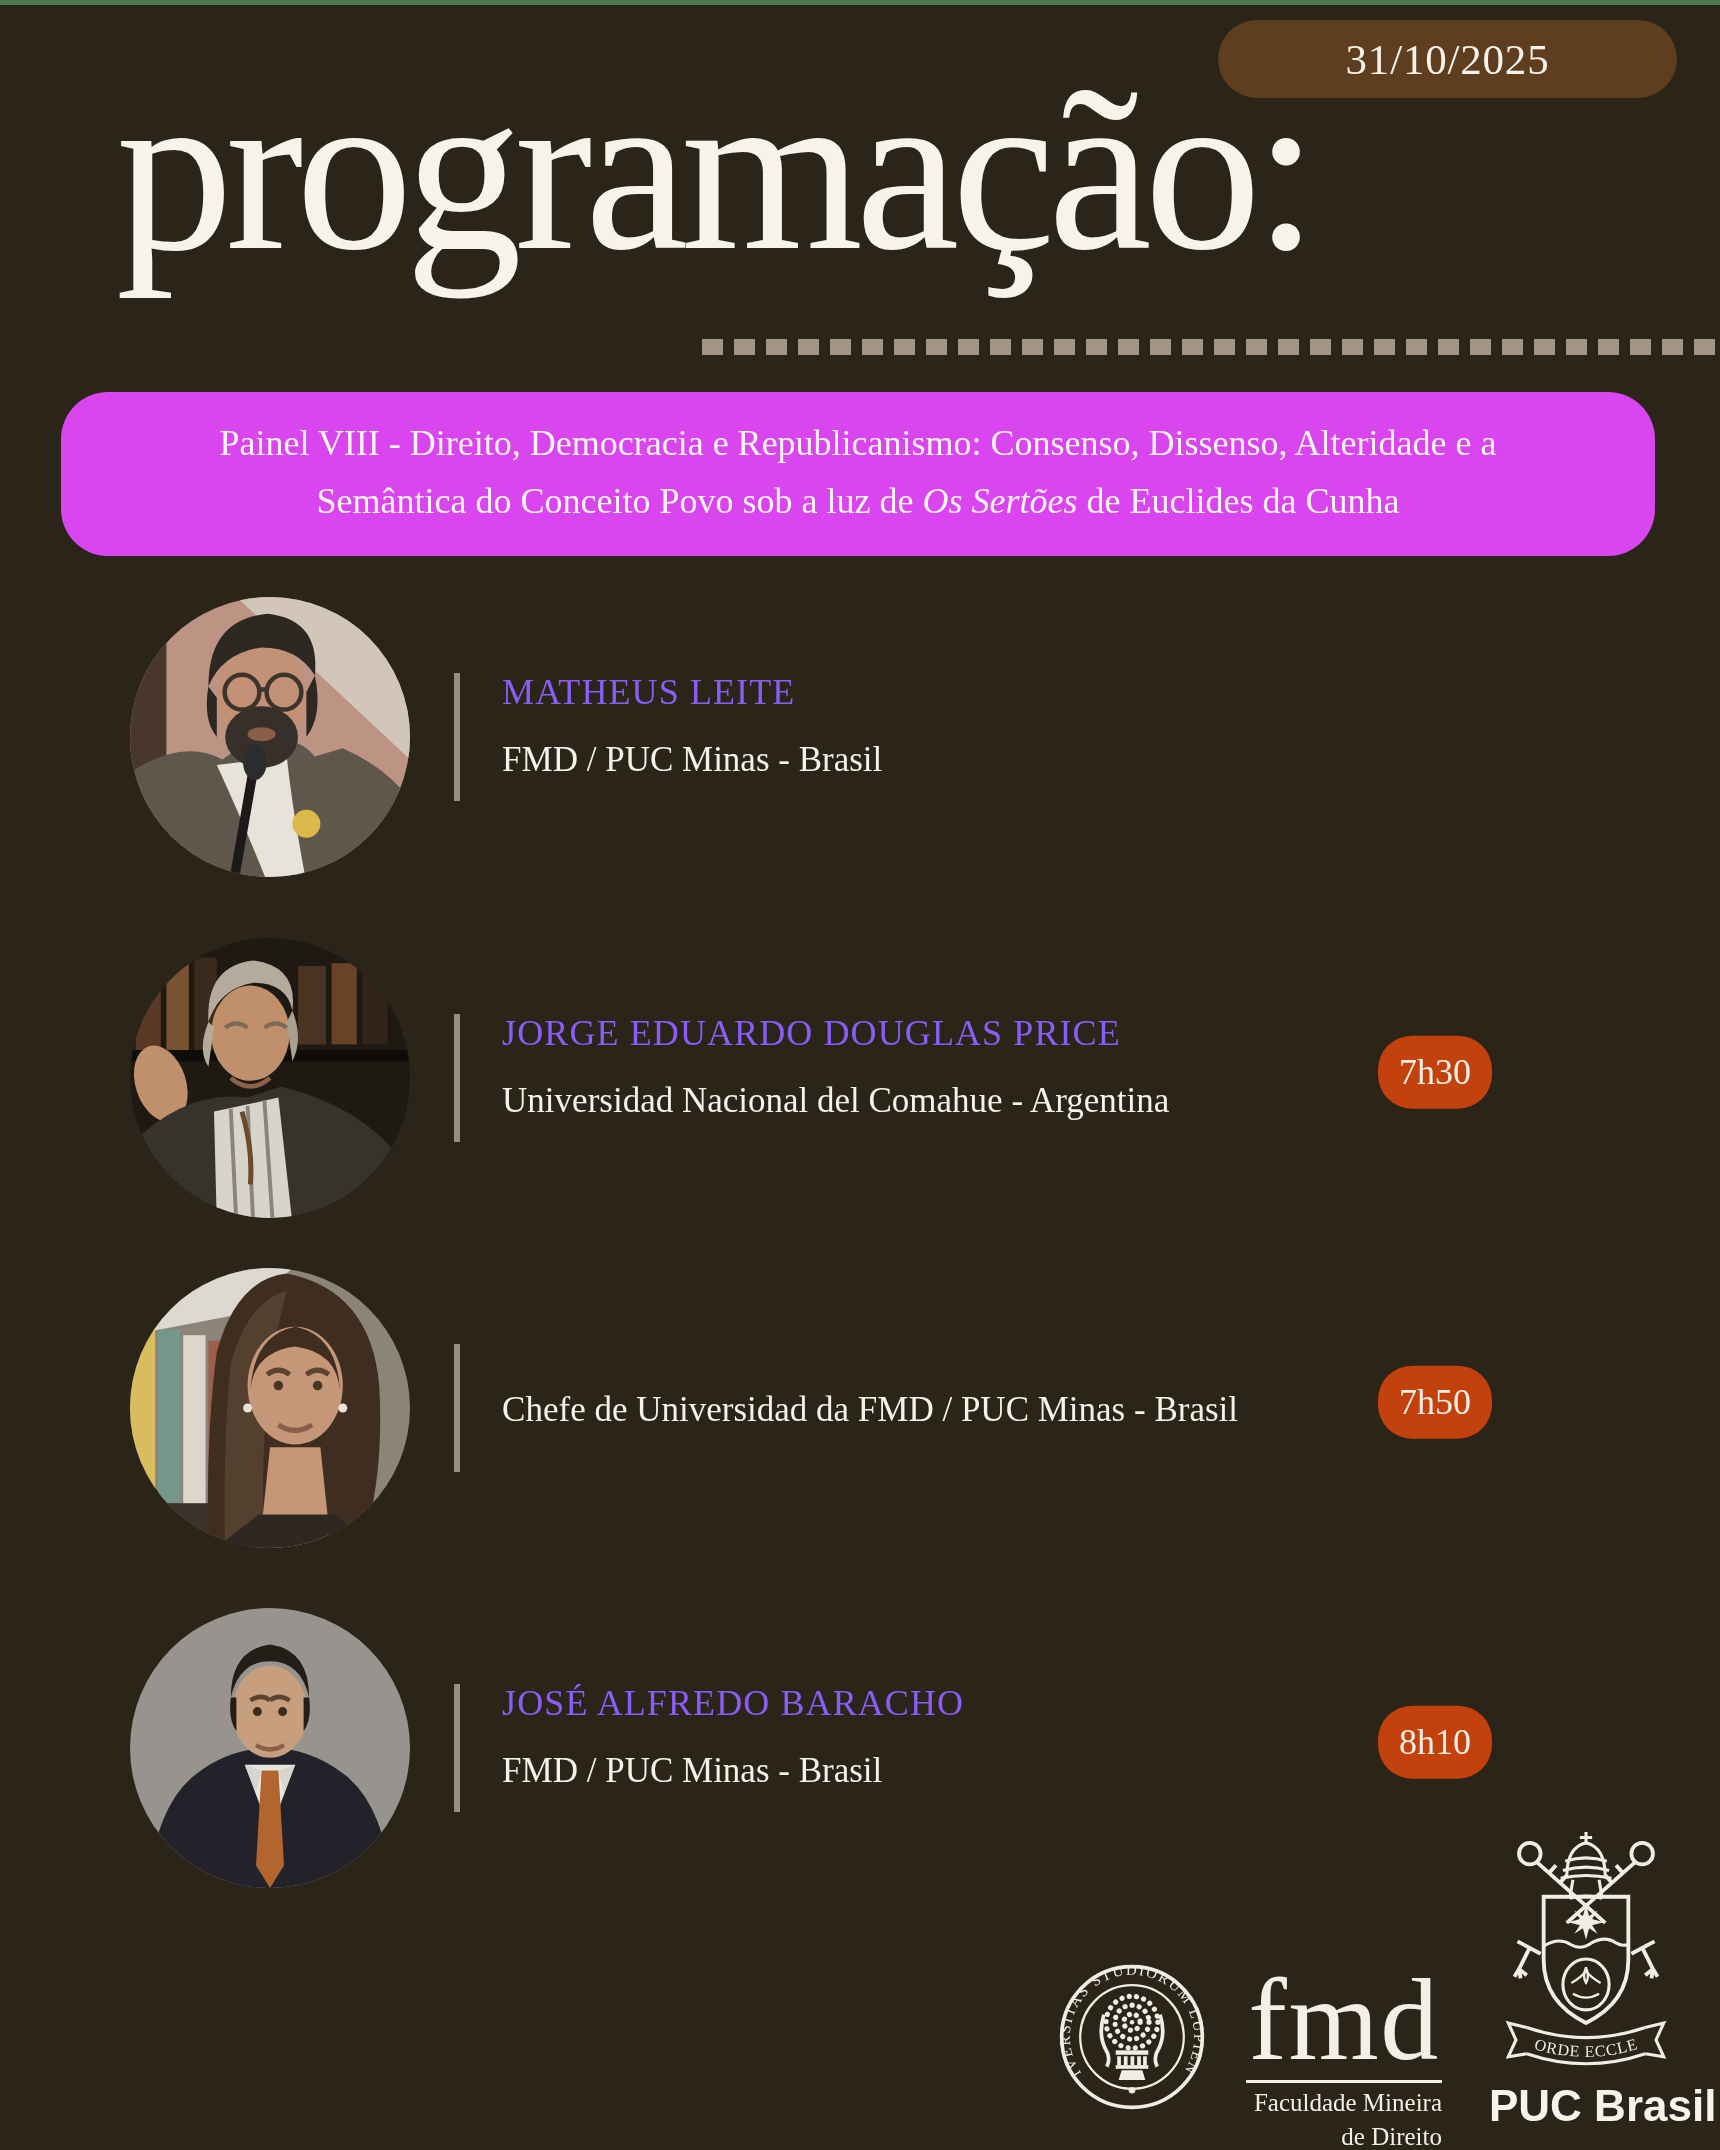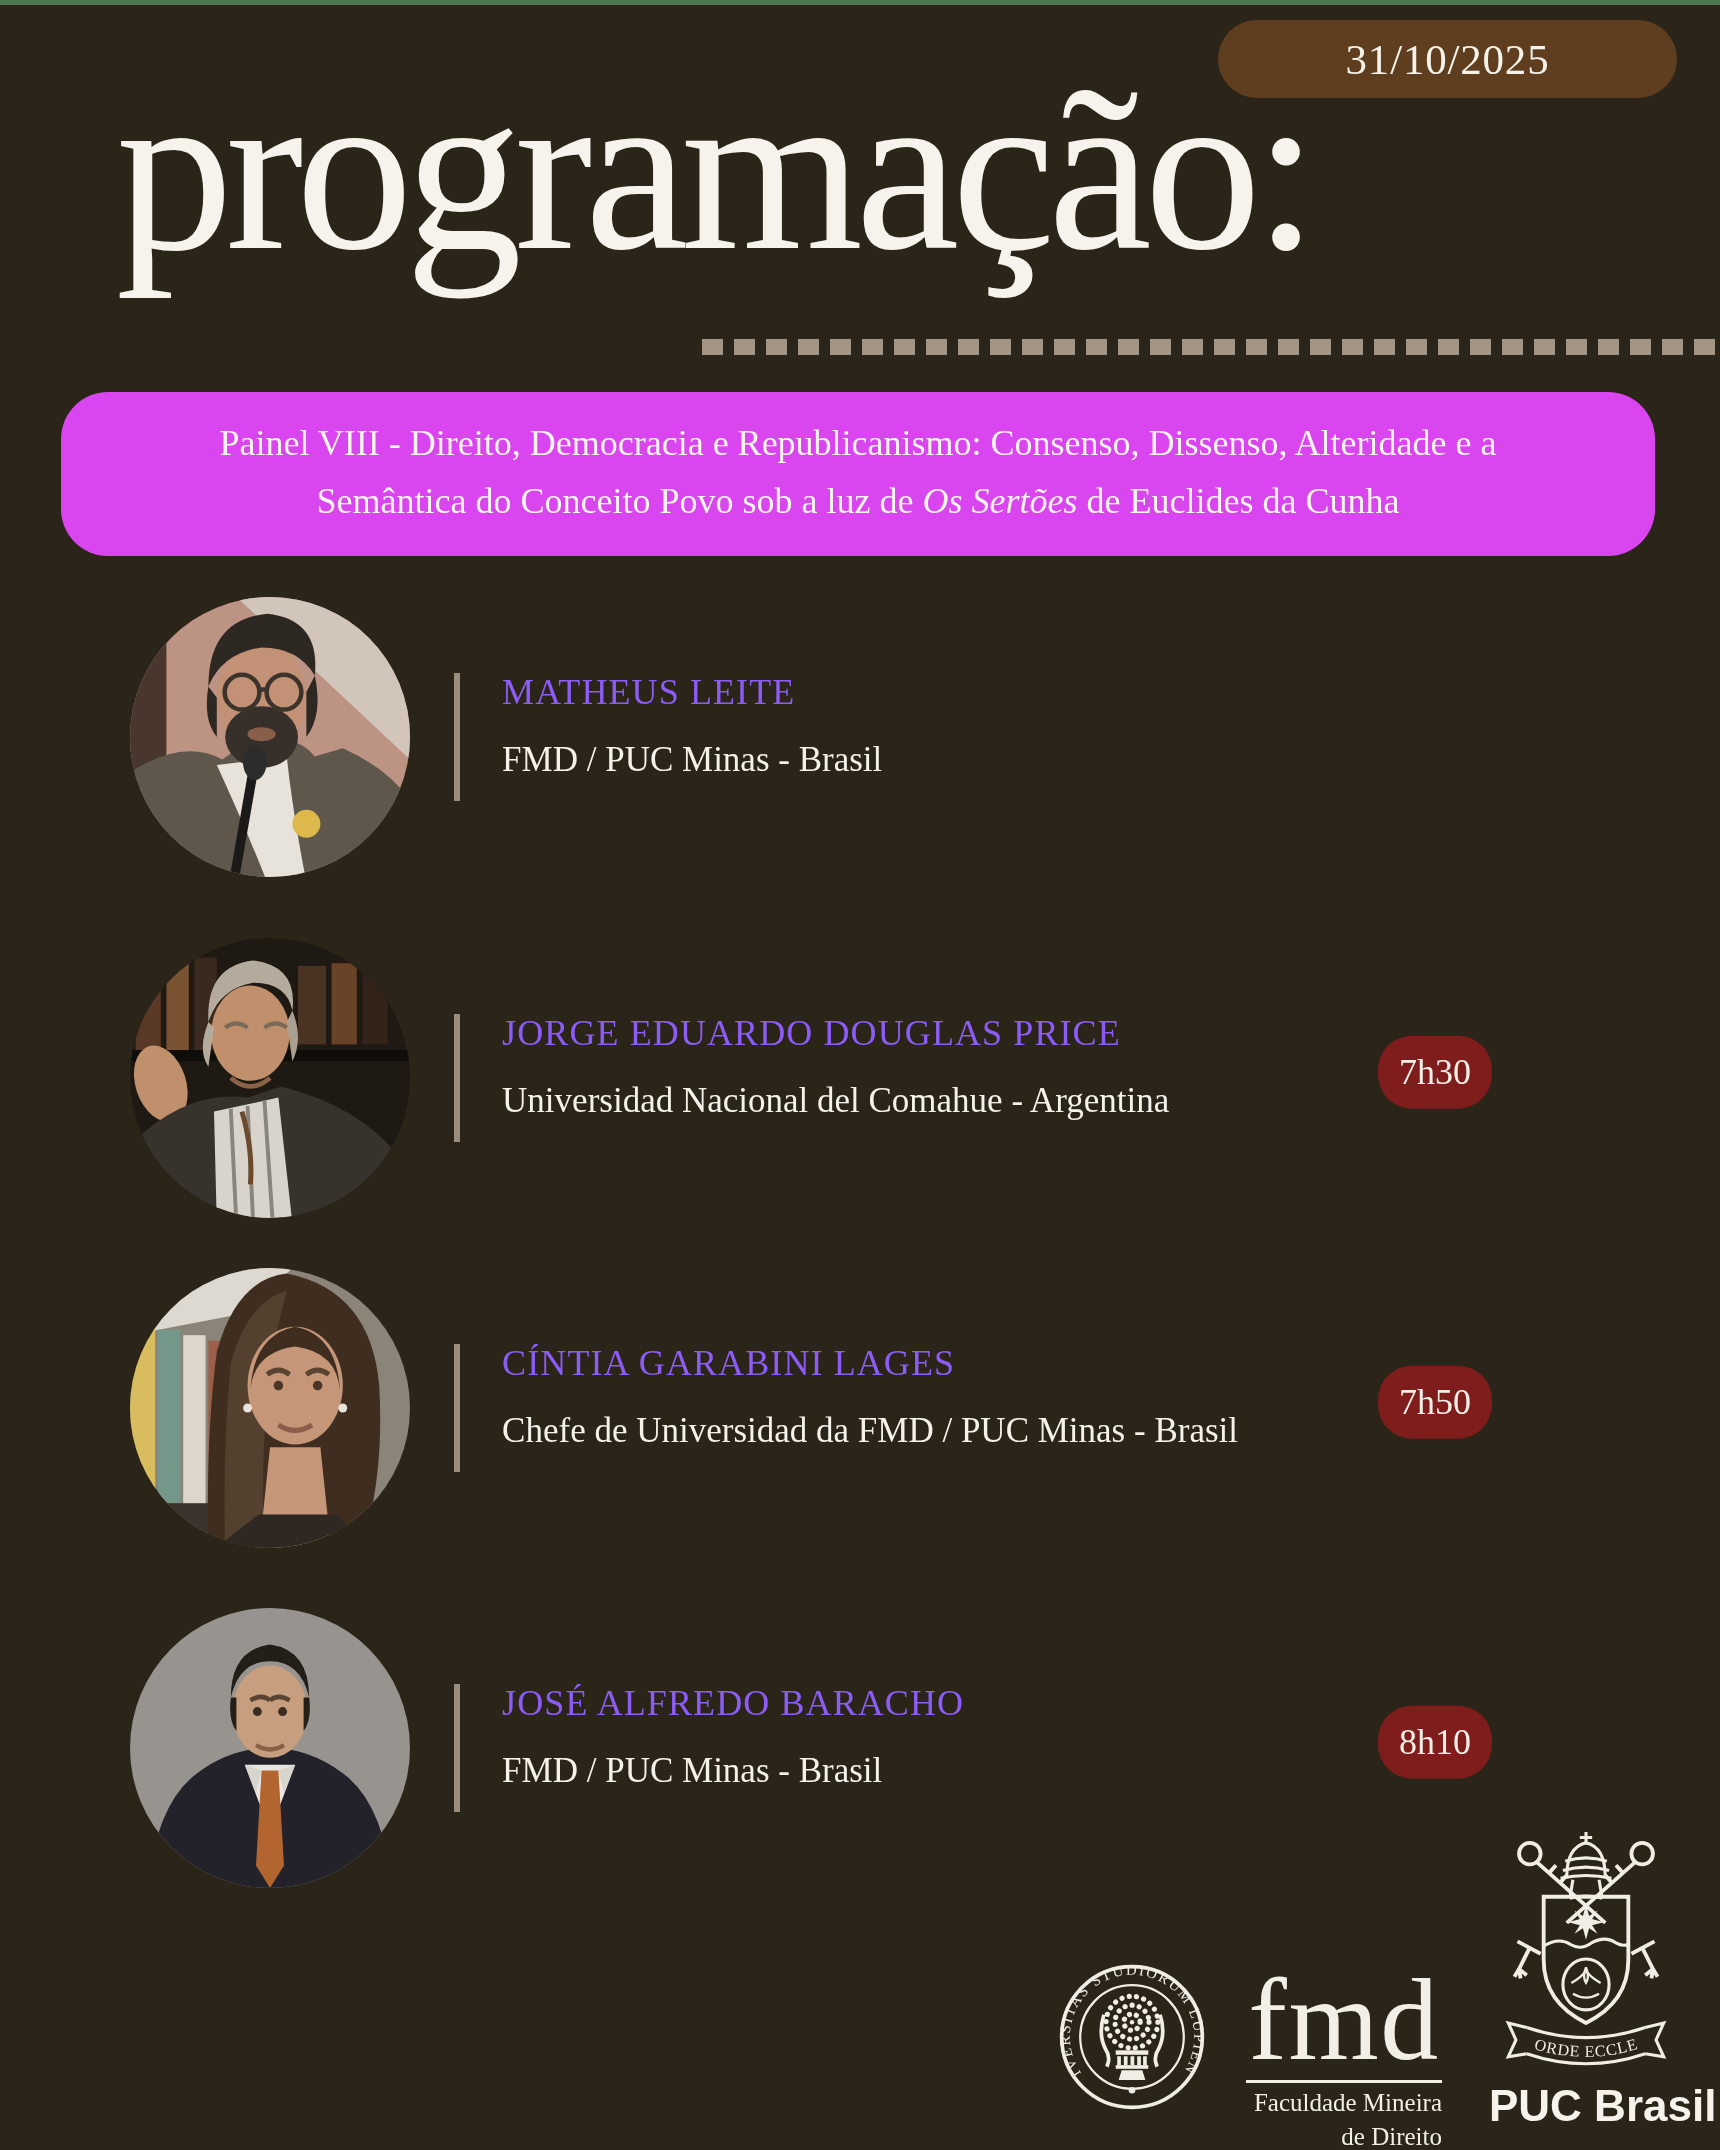--- a/index.html
+++ b/index.html
@@ -30,21 +30,21 @@
   .row{position:absolute;left:130px;right:0;height:283px;display:flex;align-items:center;}
   .row1{top:595px;} .row2{top:936px;} .row3{top:1266px;} .row4{top:1606px;}
   .photo{width:280px;height:280px;border-radius:50%;overflow:hidden;flex:0 0 auto;}
   .photo svg{display:block;width:100%;height:100%;}
   .vbar{width:6.1px;height:128px;background:#9a8d7c;margin-left:44px;flex:0 0 auto;}
   .info{margin-left:42px;transform:translateY(-10.7px);}
   .s-name{font-size:36px;letter-spacing:1.1px;color:#8b5cf6;white-space:nowrap;}
   .s-aff{font-size:35px;margin-top:27px;color:#f5f2ea;white-space:nowrap;}
   .time-pill{
     position:absolute;right:228px;top:50%;transform:translateY(-58%);
-    min-width:102px;height:73px;border-radius:34px;background:#7f1d1d;
+    min-width:102px;height:73px;border-radius:34px;background:#c2410c;
     display:flex;align-items:center;justify-content:center;
     font-size:36px;color:#f3efe6;padding:0 6.1px;
   }
   .time-pill:empty{display:none;}
   
   .seal{position:absolute;left:1058px;top:1963px;width:148px;height:148px;}
   .fmd-block{position:absolute;left:1246px;top:1962px;width:196px;text-align:right;color:#f2efe6;}
   .fmd-word{font-size:116px;line-height:1.0;letter-spacing:1.5px;text-align:center;}
   .fmd-rule{height:3.8px;background:#f2efe6;margin-top:1.5px;}
   .fmd-sub{font-size:25px;line-height:1.18;margin-top:4.6px;}
@@ -164,21 +164,20 @@
         <circle cx="67" cy="42" r="1.7" fill="#4a3526"></circle>
       <path d="M53,56 Q59,60 65,56" stroke="#8a5f4a" stroke-width="1.8" fill="none"></path>
       <path d="M50,64 L68,64 L72,102 L46,102 Z" fill="#c69678"></path>
       <path d="M28,102 L46,88 L74,88 L86,102 Z" fill="#2f2822"></path>
       <circle cx="42" cy="50" r="1.6" fill="#e8e4dc"></circle>
         <circle cx="76" cy="50" r="1.6" fill="#e8e4dc"></circle>
     </svg>
   </div>
   <div class="vbar"></div>
   <div class="info">
-    <div class="s-name">CÍNTIA GARABINI LAGES</div>
     <div class="s-aff">Chefe de Universidad da FMD / PUC Minas - Brasil</div>
   </div>
   <div class="time-pill">7h50</div>
 </div>
 
 <div class="row row4">
   <div class="photo">
     <svg viewBox="0 0 100 100">
       <rect width="100" height="100" fill="#97948f"></rect>
       <path d="M6,102 Q9,70 24,59 Q36,50 50,50 Q64,50 76,59 Q91,70 94,102 Z" fill="#23222a"></path>

